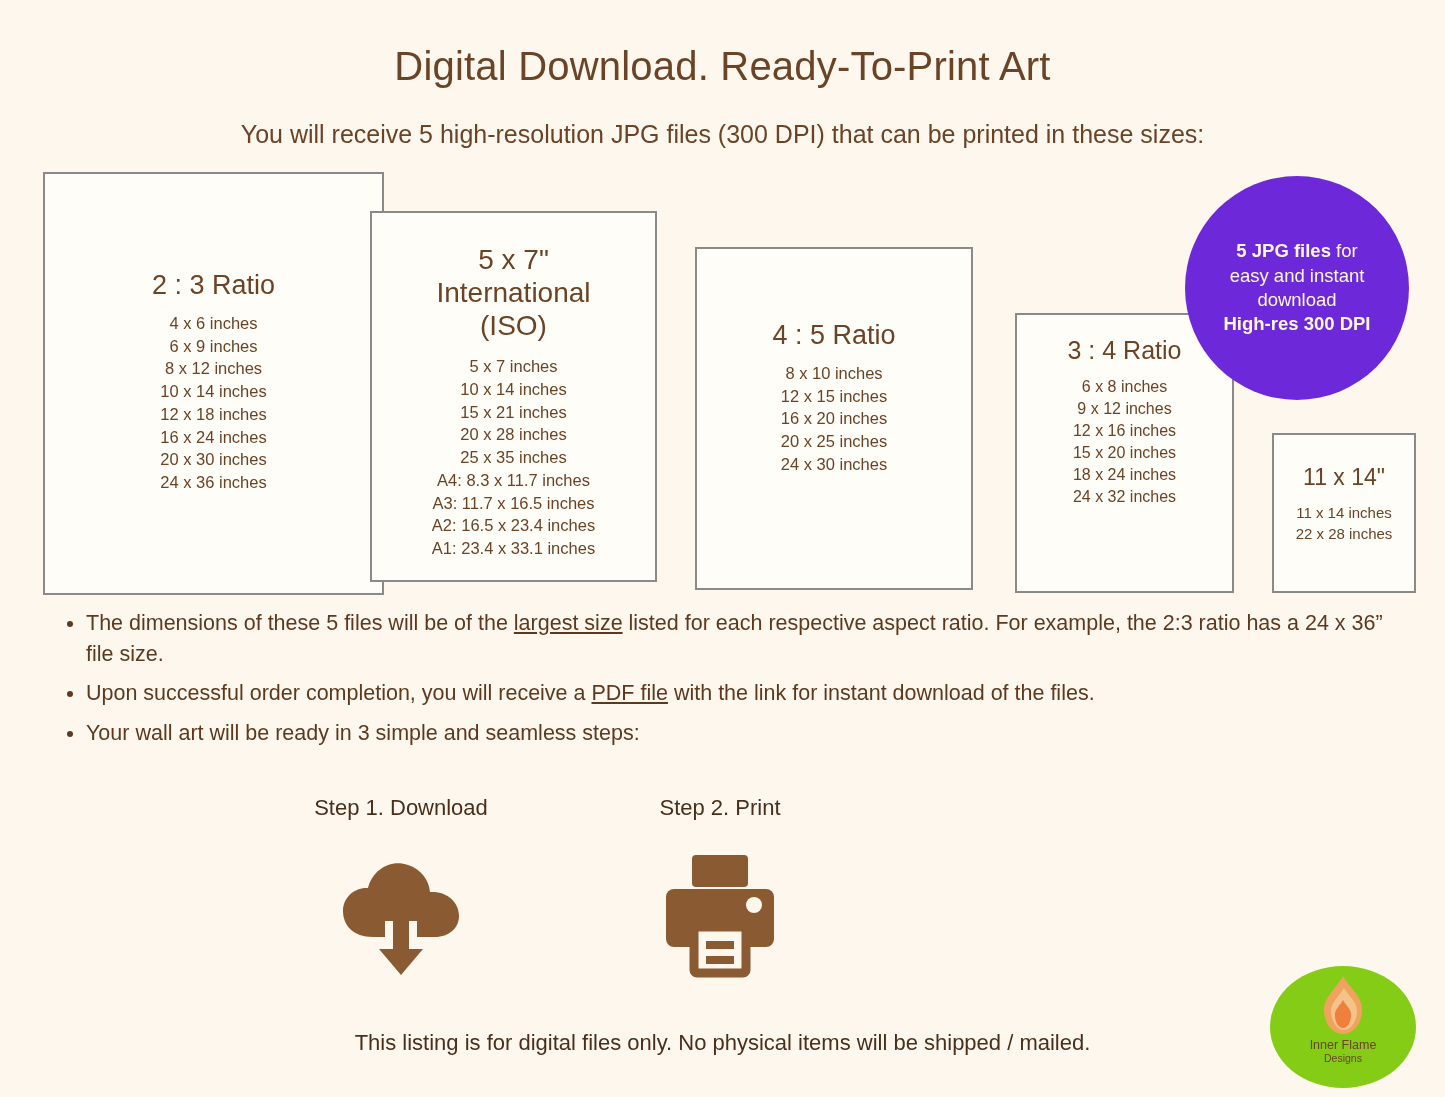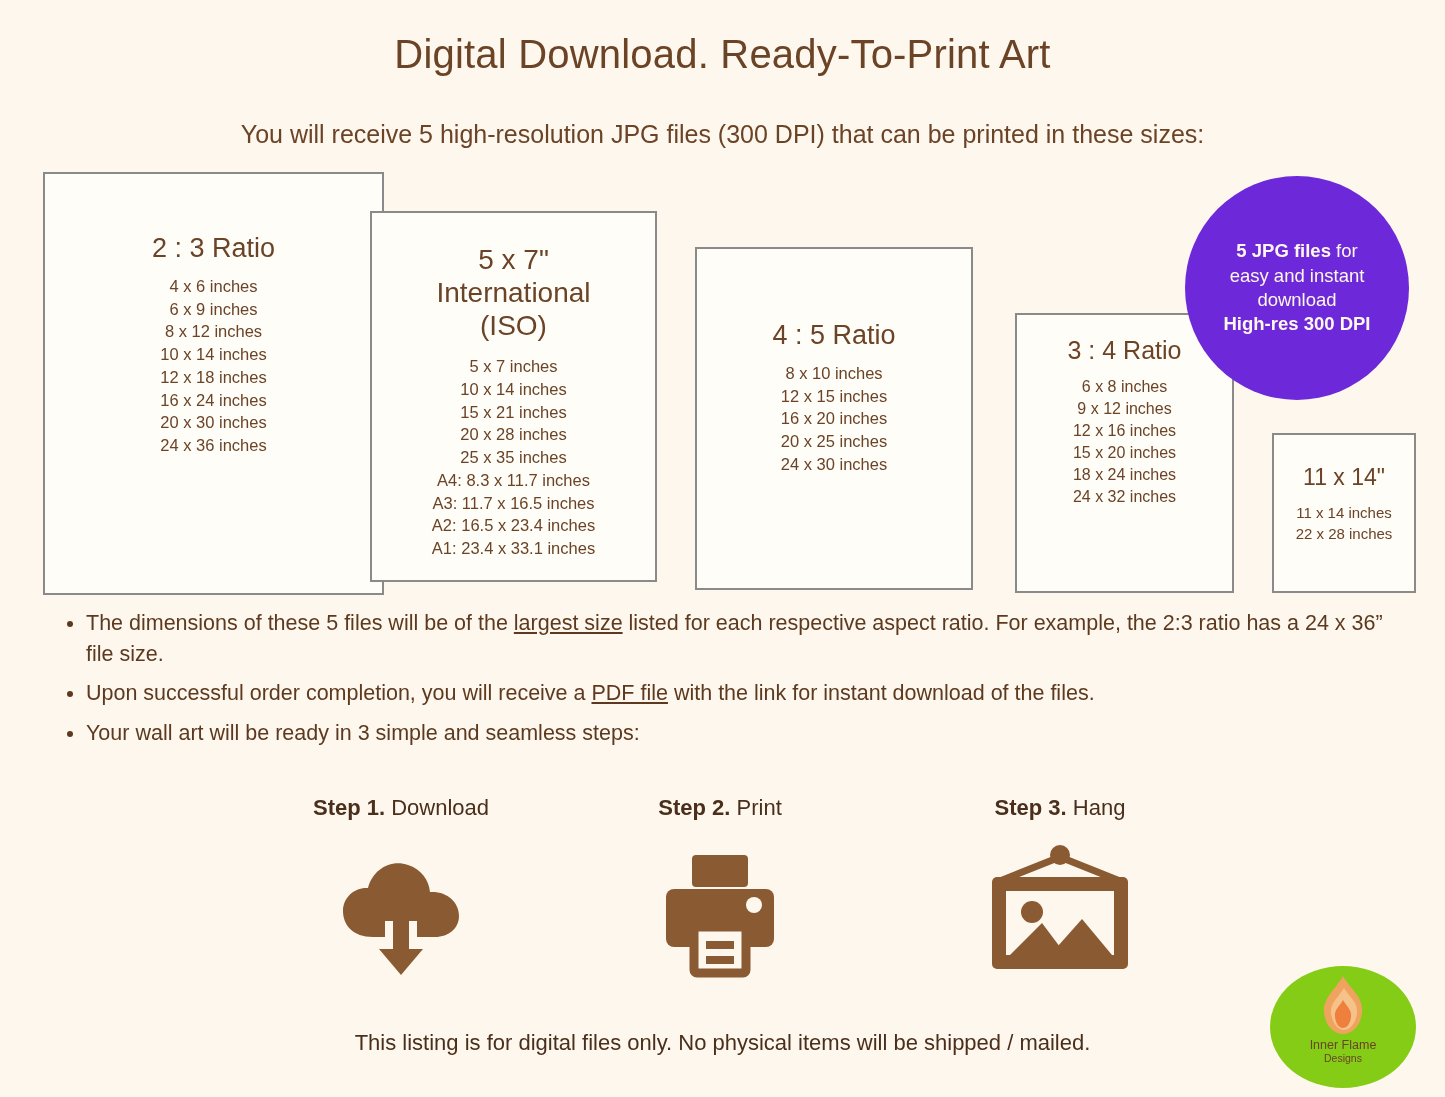--- a/index.html
+++ b/index.html
@@ -17,21 +17,21 @@
   }
   .page {
     position: relative;
     width: 1445px;
     height: 1097px;
   }
 
   
   .title {
     position: absolute;
-    top: 32px;
+    top: 44px;
     left: 0;
     width: 1445px;
     text-align: center;
     font-size: 40px;
     color: #6b4326;
     letter-spacing: 0.2px;
   }
   .subtitle {
     position: absolute;
     top: 120px;
@@ -56,21 +56,21 @@
     line-height: 1.18;
     color: #6b4326;
   }
   .frame .sizes {
     margin-top: 10px;
     font-size: 16.5px;
     line-height: 1.38;
     color: #6b4326;
   }
 
-  #frame-23 { left: 43px;  top: 172px; width: 341px; height: 423px; padding-top: 59px; }
+  #frame-23 { left: 43px;  top: 172px; width: 341px; height: 423px; padding-top: 96px; }
   #frame-57 { left: 370px; top: 211px; width: 287px; height: 371px; padding-top: 30px; }
   #frame-57 .ratio-name { font-size: 28px; }
   #frame-57 .sizes { margin-top: 13px; text-align: center; }
   #frame-45 { left: 695px; top: 247px; width: 278px; height: 343px; padding-top: 71px; }
   #frame-34 { left: 1015px; top: 313px; width: 219px; height: 280px; padding-top: 21px; }
   #frame-34 .ratio-name { font-size: 25px; }
   #frame-34 .sizes { font-size: 16px; }
   #frame-1114 { left: 1272px; top: 433px; width: 144px; height: 160px; padding-top: 29px; }
   #frame-1114 .ratio-name { font-size: 23px; }
   #frame-1114 .sizes { font-size: 15px; margin-top: 12px; }
@@ -111,21 +111,21 @@
   .bullets li { margin-bottom: 8px; }
   .u { text-decoration: underline; }
 
   
   .step {
     position: absolute;
     text-align: center;
     color: #4a2f1c;
   }
   .step-label { font-size: 22px; white-space: nowrap; }
-  .step-label b { font-weight: bold; }
+  .step-label b { font-weight: normal; }
   #step1 { left: 246px; top: 795px; width: 310px; }
   #step2 { left: 600px; top: 795px; width: 240px; }
   #step3 { left: 930px; top: 795px; width: 260px; }
   .step-icon {
     margin-top: 20px;
     display: flex;
     justify-content: center;
   }
 
   
@@ -279,36 +279,20 @@
         <rect x="42" y="14" width="56" height="32" rx="4" fill="#8a5a33"></rect>
         <rect x="16" y="48" width="108" height="58" rx="8" fill="#8a5a33"></rect>
         <circle cx="104" cy="64" r="8" fill="#fdf7ed"></circle>
         <rect x="44" y="86" width="52" height="46" rx="3" fill="#fdf7ed" stroke="#8a5a33" stroke-width="9"></rect>
         <rect x="56" y="100" width="28" height="8" fill="#8a5a33"></rect>
         <rect x="56" y="115" width="28" height="8" fill="#8a5a33"></rect>
       </svg>
     </div>
   </div>
 
-  <div class="step" id="step3">
-    <div class="step-label">
-      <b>Step 3.</b><span> Hang</span>
-    </div>
-    <div class="step-icon">
-      <svg width="180" height="140" viewBox="0 0 180 140">
-        <path d="M90 16 L30 40 M90 16 L150 40" stroke="#8a5a33" stroke-width="7" fill="none"></path>
-        <circle cx="90" cy="14" r="10" fill="#8a5a33"></circle>
-        <rect x="22" y="36" width="136" height="92" rx="5" fill="#8a5a33"></rect>
-        <rect x="36" y="50" width="108" height="64" fill="#fdf7ed"></rect>
-        <circle cx="62" cy="71" r="11" fill="#8a5a33"></circle>
-        <path d="M40 114 L72 82 L96 114 Z" fill="#8a5a33"></path>
-        <path d="M80 114 L112 78 L142 114 Z" fill="#8a5a33"></path>
-      </svg>
-    </div>
-  </div>
 
   <div class="footer">This listing is for digital files only. No physical items will be shipped / mailed.</div>
 
   <div class="logo">
     <svg width="52" height="62" viewBox="0 0 52 62">
       <path d="M26 2 C34 16 46 22 45 38 C44 52 35 60 26 60 C17 60 8 52 7 38 C6 24 18 16 26 2 Z" fill="#f0a35e"></path>
       <path d="M27 14 C33 24 41 28 40 39 C39 49 33 56 27 56 C21 56 15 49 14 39 C13 29 21 24 27 14 Z" fill="#f5c28a"></path>
       <path d="M26 26 C30 33 35 36 34 43 C33 50 30 54 26 54 C22 54 19 50 18 43 C17 36 22 33 26 26 Z" fill="#ef7f3c"></path>
     </svg>
     <div class="logo-text">

